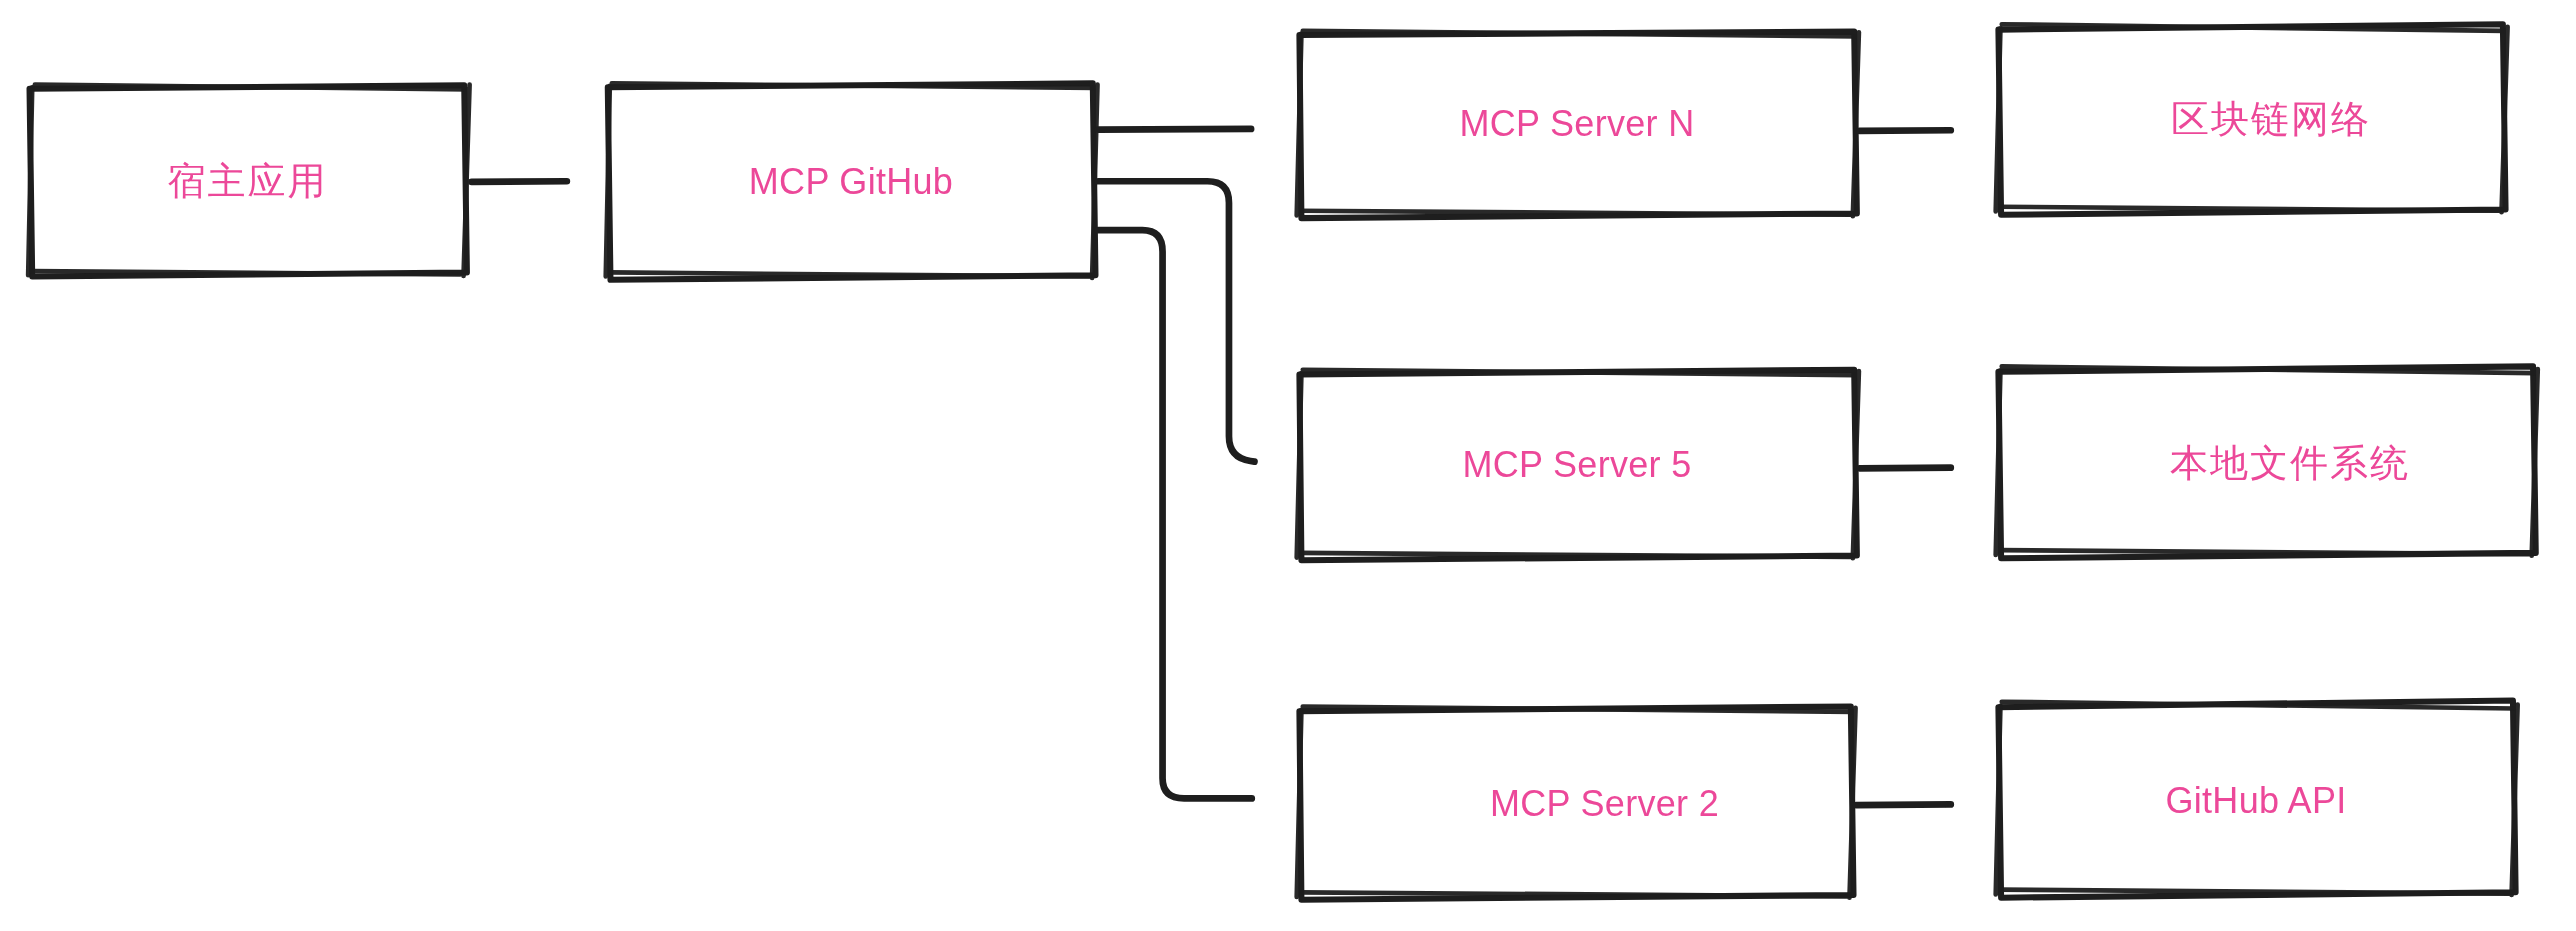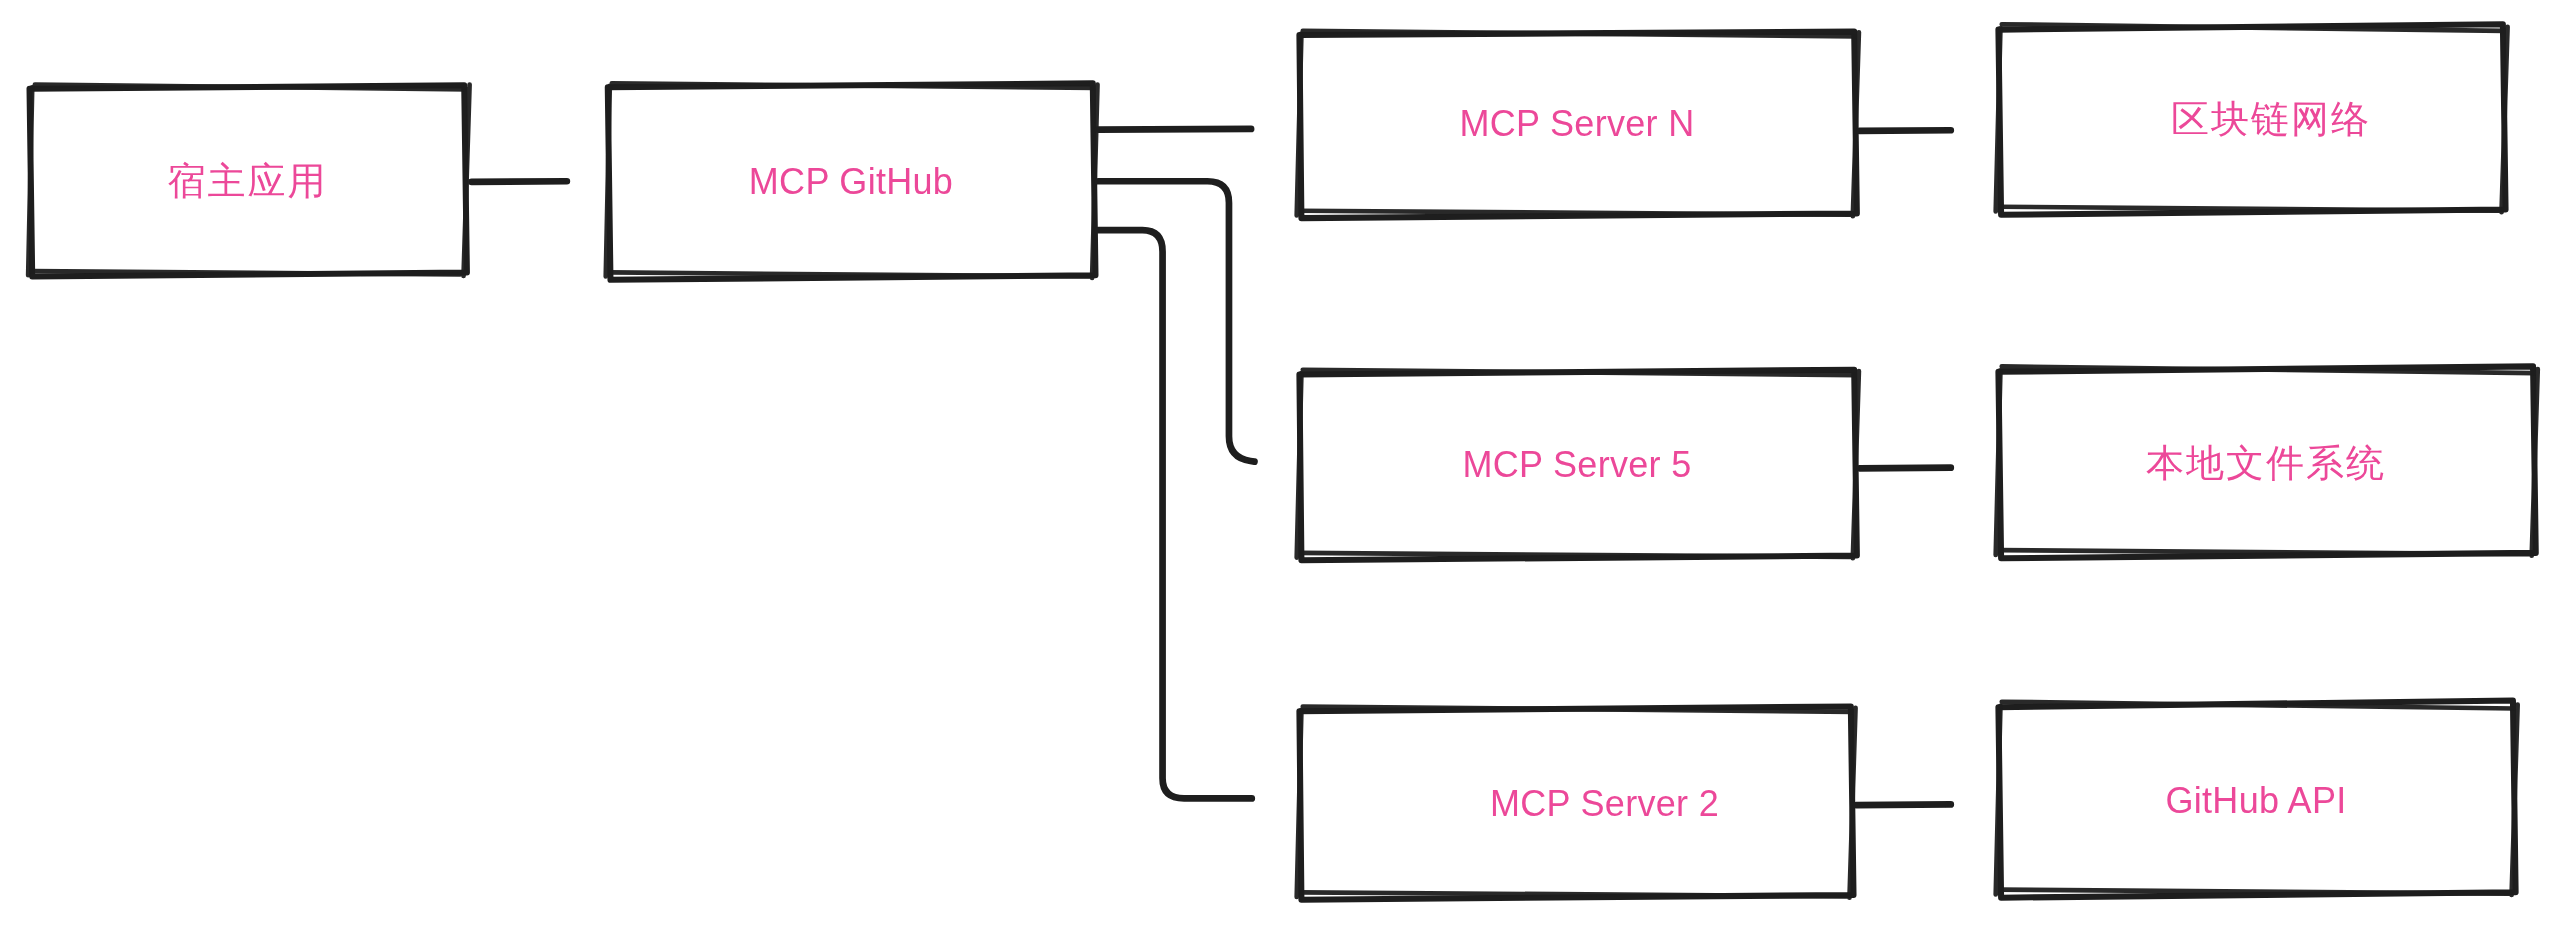--- a/index.html
+++ b/index.html
@@ -130,20 +130,20 @@
   <div class="node-label cjk" style="left:28px; top:86px; width:439px; height:191px;">宿主应用</div>
 
   <div class="node-label" style="left:606px; top:84px; width:490px; height:195px;">MCP GitHub</div>
 
   <div class="node-label" style="left:1297px; top:32px; width:560px; height:184px;">MCP Server N</div>
 
   <div class="node-label cjk" style="left:1996px; top:25.5px; width:510px; height:188px;margin-left:20px;">区块链网络</div>
 
   <div class="node-label" style="left:1297px; top:371px; width:560px; height:188px;">MCP Server 5</div>
 
-  <div class="node-label cjk" style="left:1996px; top:368px; width:540px; height:191px;">本地文件系统</div>
+  <div class="node-label cjk" style="left:1996px; top:368px; width:540px; height:191px;padding-left:24px;">本地文件系统</div>
 
   <div class="node-label" style="left:1297px; top:708px; width:615px; height:191px;">MCP Server 2</div>
 
   <div class="node-label" style="left:1996px; top:703px; width:520px; height:195px;">GitHub API</div>
 
 </div>
 
 
 </body></html>

